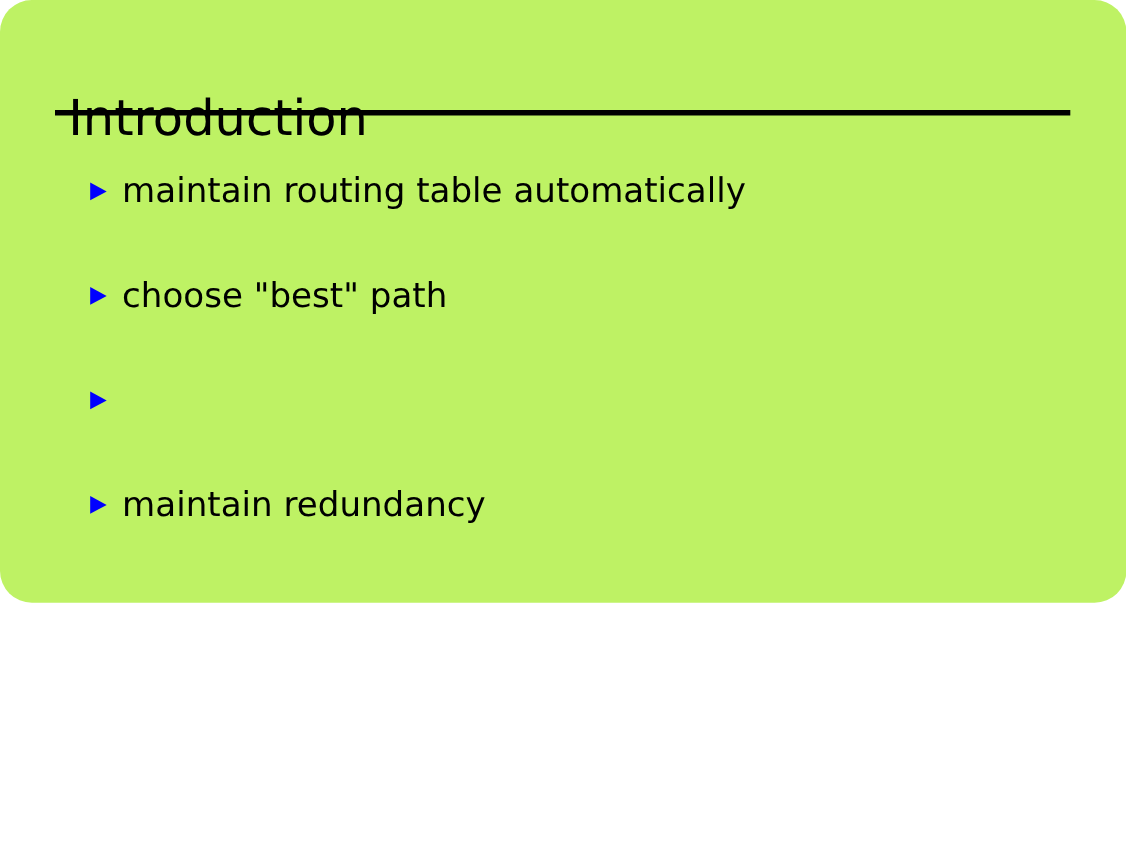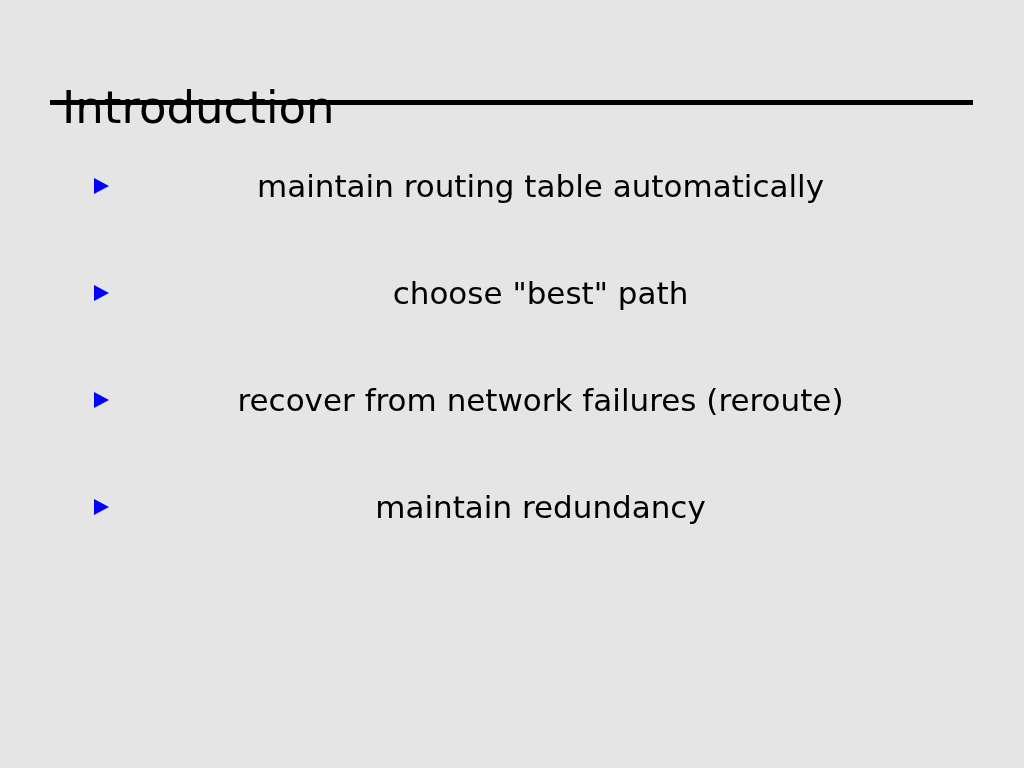--- a/index.html
+++ b/index.html
@@ -11,22 +11,23 @@
     width: 1024px;
     height: 768px;
     background: #ffffff;
     font-family: "DejaVu Sans", sans-serif;
     overflow: hidden;
   }
 
   .slide {
     position: relative;
     width: 1024px;
-    height: 768px;
-    background: #e5e5e5;
+    height: 548px;
+    background: #bef264;
+    border-radius: 29px;
   }
 
   
   .slide-title {
     position: absolute;
     left: 62px;
     top: 52px;
     font-size: 45px;
     line-height: 52px;
     font-weight: 400;
@@ -53,22 +54,21 @@
     margin: 0;
     padding: 0;
     list-style: none;
   }
 
   .bullet-item {
     position: relative;
     display: block;
     height: 91px;
     padding-left: 33px;
-    margin: 16px;
-    text-align: center;
+    margin: 4px;
   }
 
   .bullet-marker {
     position: absolute;
     left: 4px;
     top: 12px;
     width: 0;
     height: 0;
     border-top: 8px solid transparent;
     border-bottom: 8px solid transparent;
@@ -99,21 +99,20 @@
       <span class="bullet-text">maintain routing table automatically</span>
     </li>
 
     <li class="bullet-item">
       <span class="bullet-marker"></span>
       <span class="bullet-text">choose "best" path</span>
     </li>
 
     <li class="bullet-item">
       <span class="bullet-marker"></span>
-      <span class="bullet-text">recover from network failures (reroute)</span>
     </li>
 
     <li class="bullet-item">
       <span class="bullet-marker"></span>
       <span class="bullet-text">maintain redundancy</span>
     </li>
 
   </ul>
 
 </div>

